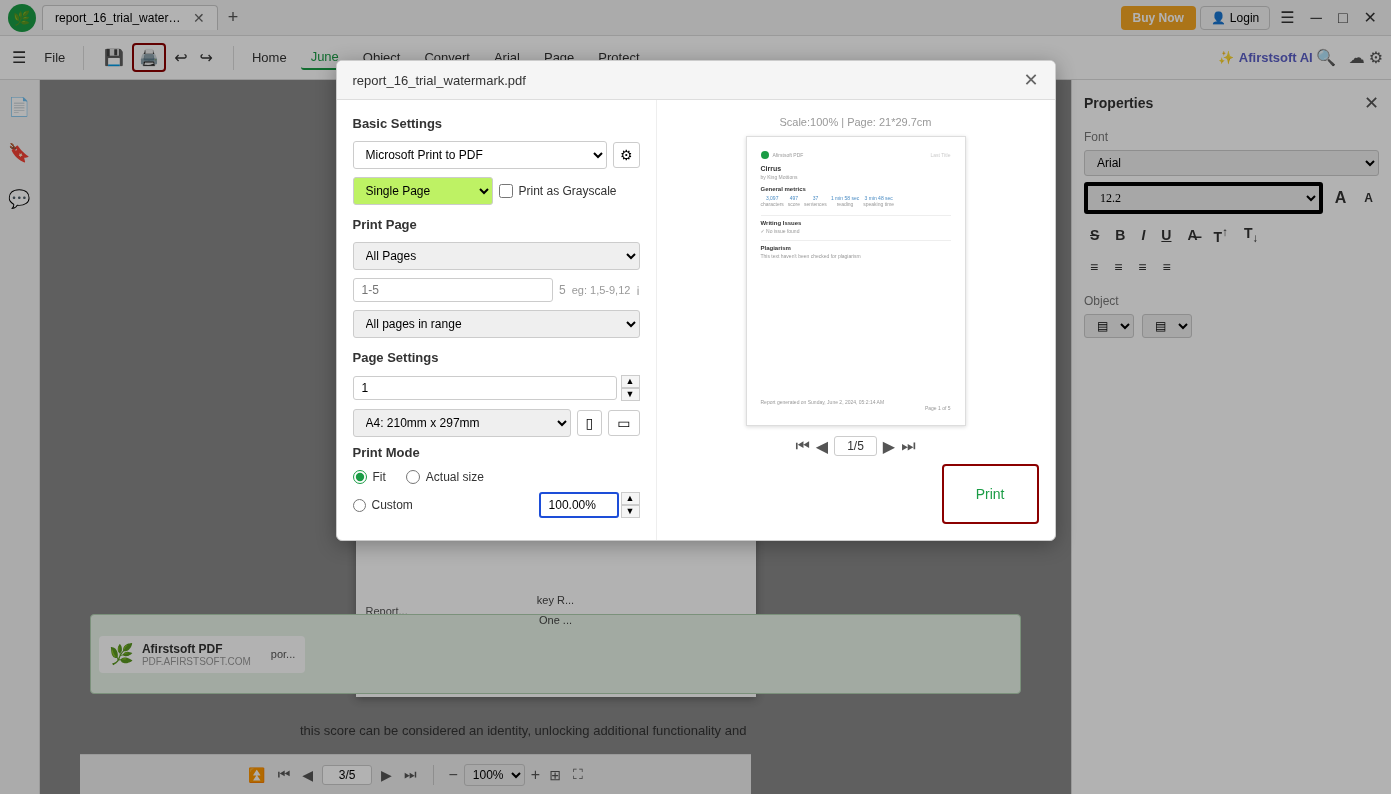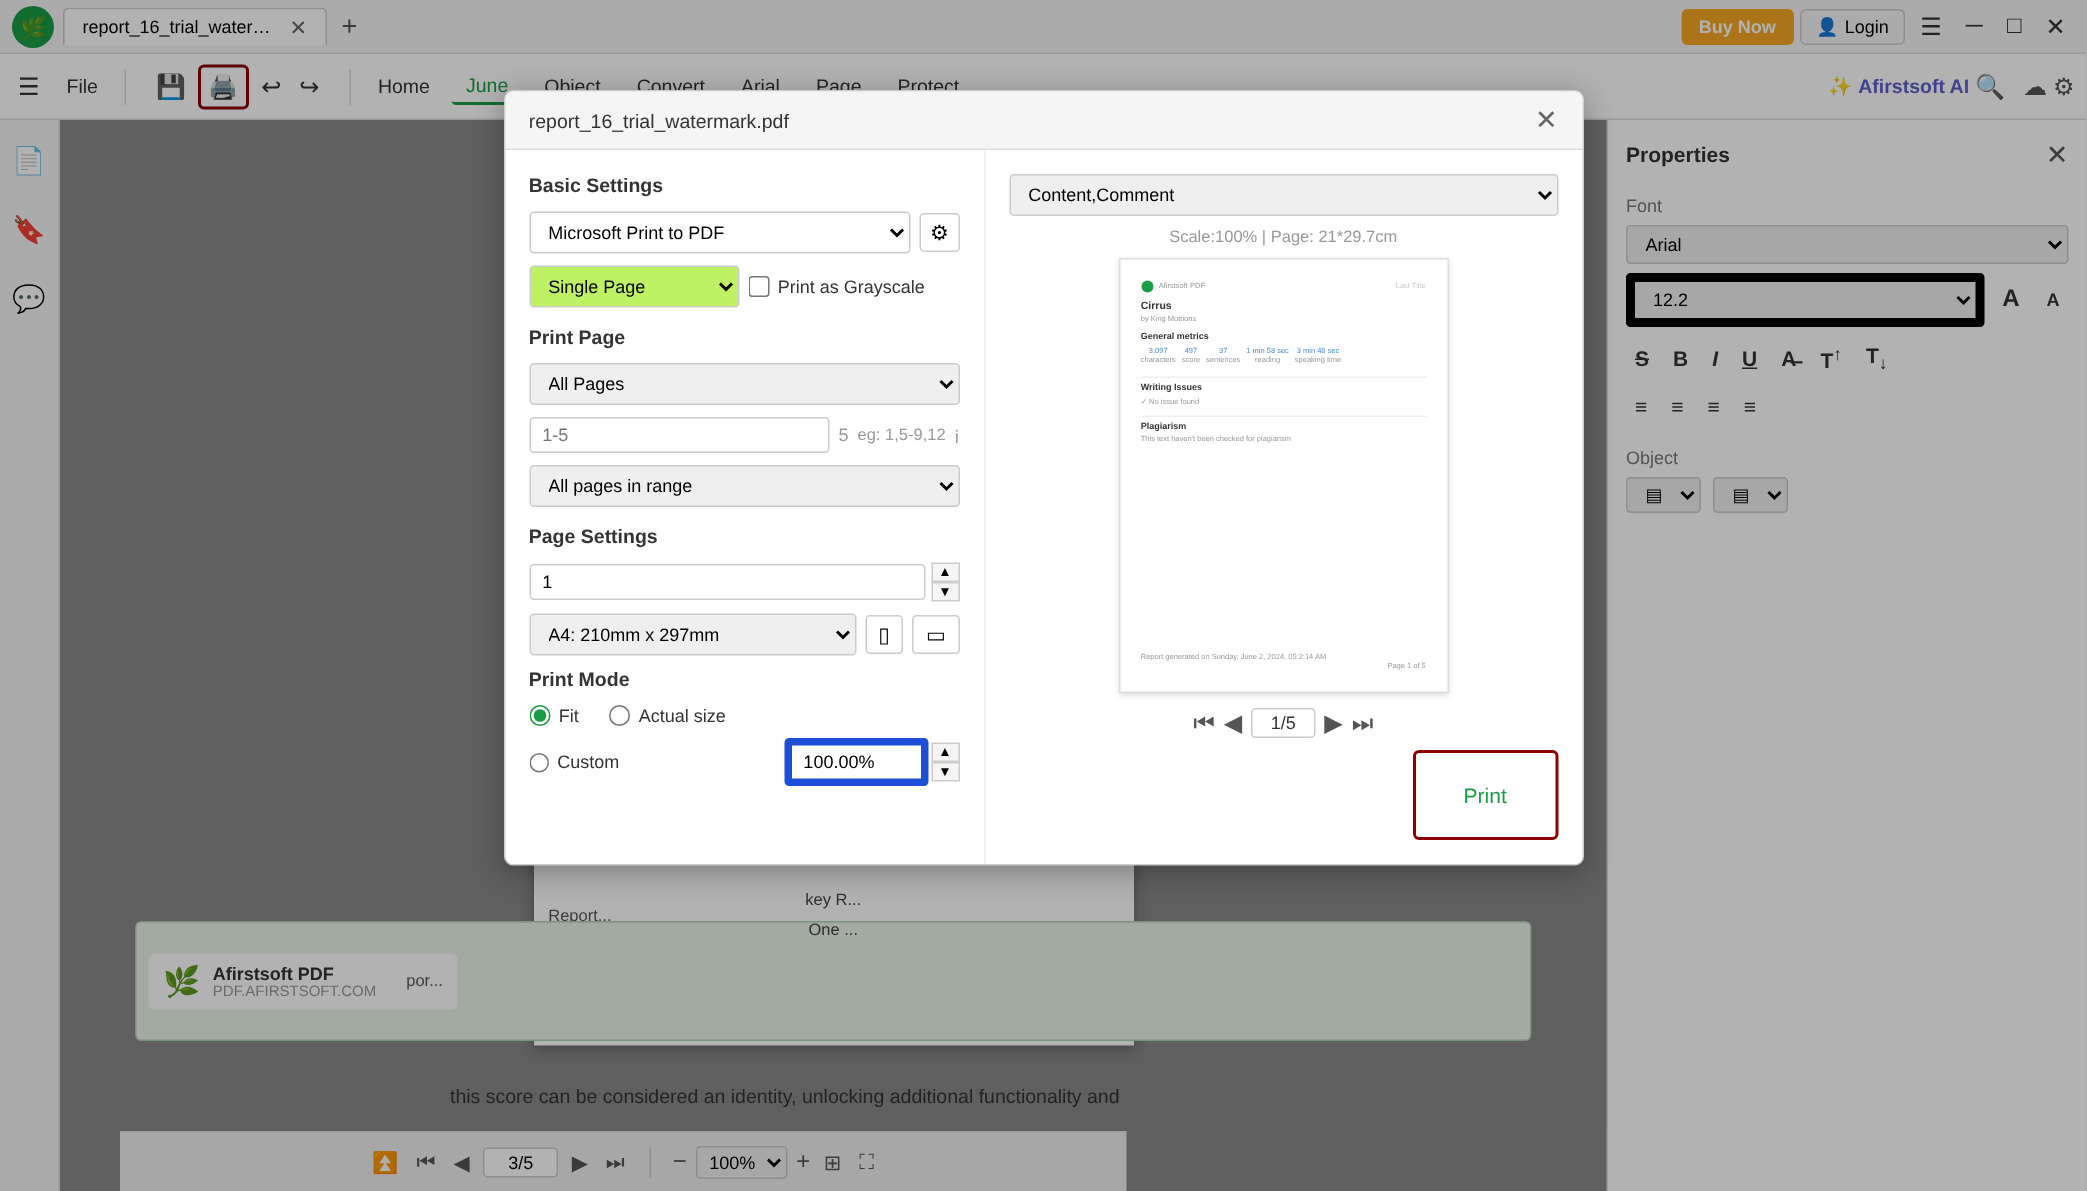--- a/index.html
+++ b/index.html
@@ -51,21 +51,21 @@
     .zoom-btn { background: none; border: none; cursor: pointer; font-size: 16px; color: #555; }
 
     
     .right-panel { width: 320px; background: #fff; border-left: 1px solid #ddd; padding: 12px; overflow-y: auto; }
     .panel-header { display: flex; justify-content: space-between; align-items: center; margin-bottom: 16px; }
     .panel-title { font-size: 14px; font-weight: bold; color: #333; }
     .panel-close { background: none; border: none; font-size: 18px; cursor: pointer; color: #555; }
     .section-label { font-size: 12px; color: #777; margin-bottom: 6px; margin-top: 12px; }
     .font-select { width: 100%; border: 1px solid #ccc; border-radius: 3px; padding: 4px 8px; font-size: 12px; margin-bottom: 6px; }
     .font-size-row { display: flex; align-items: center; gap: 6px; margin-bottom: 8px; }
-    .font-size-select { flex: 1; border: 6px solid #000000; border-radius: 3px; padding: 4px 8px; font-size: 12px; }
+    .font-size-select { flex: 1; border: 4px solid #000000; border-radius: 3px; padding: 4px 8px; font-size: 12px; font-family: Liberation Serif, serif; }
     .format-row { display: flex; align-items: center; gap: 4px; margin-bottom: 8px; }
     .fmt-btn { background: none; border: none; cursor: pointer; font-size: 14px; font-weight: bold; padding: 3px 6px; color: #333; border-radius: 3px; }
     .align-row { display: flex; align-items: center; gap: 4px; }
     .align-btn { background: none; border: none; cursor: pointer; padding: 3px 6px; color: #333; border-radius: 3px; font-size: 14px; }
     .object-section { margin-top: 16px; }
     .object-row { display: flex; gap: 8px; }
     .obj-select { border: 1px solid #ccc; border-radius: 3px; padding: 3px 8px; font-size: 12px; }
 
     
     .dialog-overlay { position: absolute; top: 0; left: 0; right: 0; bottom: 0; background: rgba(0,0,0,0.3); z-index: 100; display: flex; align-items: flex-start; justify-content: center; padding-top: 60px; }
@@ -98,21 +98,21 @@
     .size-row { display: flex; align-items: center; gap: 6px; margin-bottom: 8px; }
     .size-dropdown { flex: 1; border: 1px solid #ccc; border-radius: 3px; padding: 5px 8px; font-size: 12px; }
     .orient-btn { background: #fff; border: 1px solid #ccc; border-radius: 3px; padding: 4px 8px; cursor: pointer; font-size: 14px; }
     .print-mode-title { font-size: 13px; font-weight: bold; color: #333; margin-bottom: 10px; margin-top: 4px; }
     .radio-row { display: flex; align-items: center; gap: 20px; margin-bottom: 8px; }
     .radio-label { display: flex; align-items: center; gap: 6px; font-size: 12px; color: #333; cursor: pointer; }
     .radio-label input { width: 14px; height: 14px; accent-color: #1a9c45; }
     .custom-row { display: flex; align-items: center; gap: 6px; }
     .custom-radio { display: flex; align-items: center; gap: 6px; font-size: 12px; color: #333; }
     .custom-input-row { display: flex; align-items: center; gap: 2px; margin-left: auto; }
-    .custom-input { width: 96px; border: 5px solid #1d4ed8; border-radius: 3px; padding: 4px 8px; font-size: 12px; }
+    .custom-input { width: 80px; border: 2px solid #1d4ed8; border-radius: 3px; padding: 4px 8px; font-size: 12px; }
 
     
     .preview-dropdown-row { width: 100%; margin-bottom: 8px; }
     .preview-dropdown { width: 100%; border: 1px solid #ccc; border-radius: 3px; padding: 5px 8px; font-size: 12px; }
     .preview-info { font-size: 11px; color: #999; margin-bottom: 8px; text-align: center; }
     .preview-img { width: 220px; height: 290px; background: #fff; border: 1px solid #ddd; box-shadow: 0 1px 4px rgba(0,0,0,0.15); margin-bottom: 10px; display: flex; flex-direction: column; padding: 14px; }
     .preview-nav { display: flex; align-items: center; gap: 6px; margin-top: auto; }
     .prev-btn { background: none; border: none; cursor: pointer; font-size: 16px; color: #555; }
     .page-indicator { font-size: 12px; color: #333; border: 1px solid #ccc; border-radius: 3px; padding: 2px 12px; }
     .print-btn-row { width: 100%; display: flex; justify-content: flex-end; margin-top: 8px; }
@@ -368,25 +368,20 @@
             <input type="text" class="custom-input" value="100.00%" style="">
             <div class="spinner-btns">
               <button class="spinner-btn">▲</button>
               <button class="spinner-btn">▼</button>
             </div>
           </div>
         </div>
       </div>
 
       <div class="dialog-right">
-        <div class="preview-dropdown-row">
-          <select class="preview-dropdown">
-            <option>Content,Comment</option>
-          </select>
-        </div>
         <div class="preview-info">Scale:100%  |  Page: 21*29.7cm</div>
         <div class="preview-img">
 
           <div style="display:flex;align-items:center;gap:4px;margin-bottom:6px;">
             <div style="width:8px;height:8px;background:#1a9c45;border-radius:50%;"></div>
             <span style="font-size:5px;color:#999;">Afirstsoft PDF</span>
             <span style="font-size:5px;color:#ccc;margin-left:auto;">Last Title</span>
           </div>
           <div class="prev-doc-title">Cirrus</div>
           <div class="prev-doc-author">by King Mottions</div>

